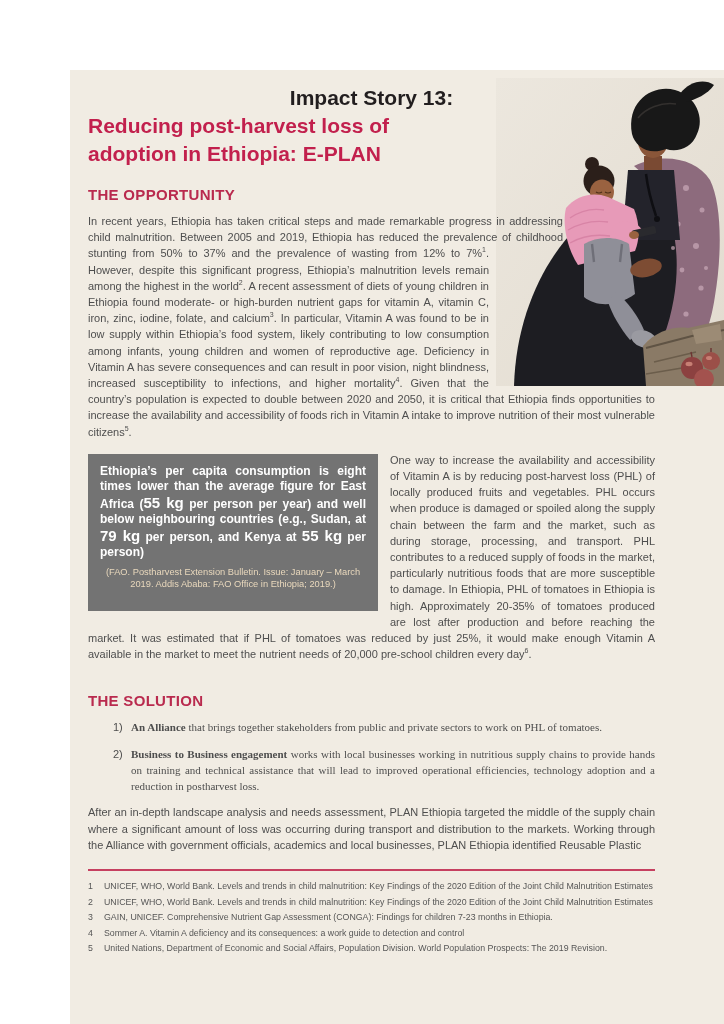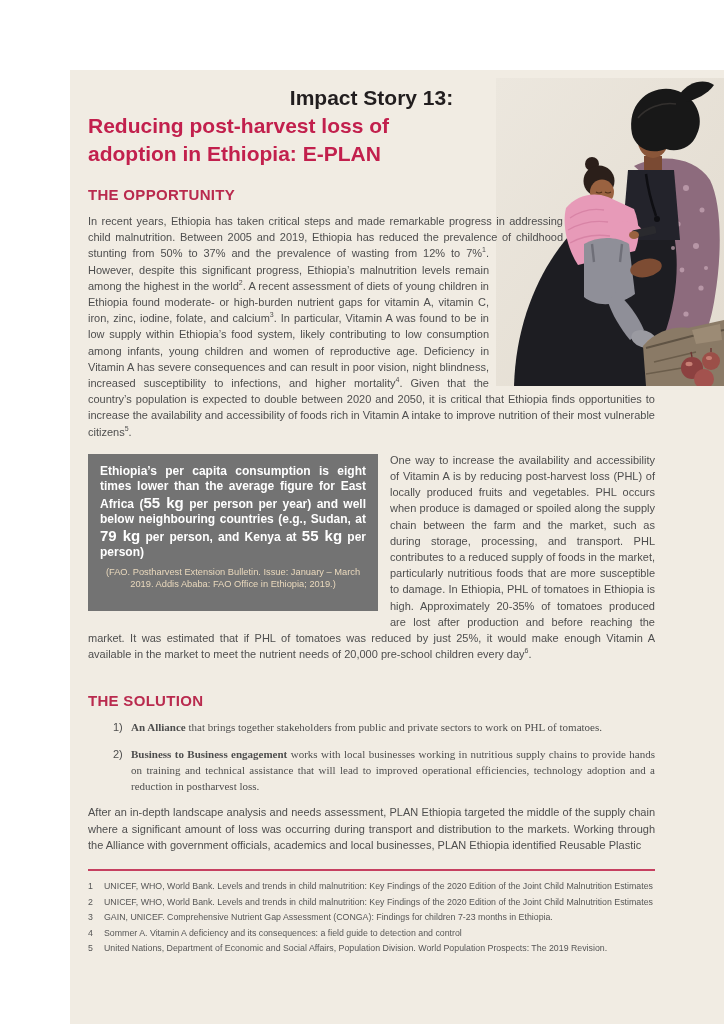--- a/index.html
+++ b/index.html
@@ -184,21 +184,21 @@
     <div class="fnote">
       <span class="fn-num">2</span>
       <span class="fn-text">UNICEF, WHO, World Bank. Levels and trends in child malnutrition: Key Findings of the 2020 Edition of the Joint Child Malnutrition Estimates</span>
     </div>
     <div class="fnote">
       <span class="fn-num">3</span>
       <span class="fn-text">GAIN, UNICEF. Comprehensive Nutrient Gap Assessment (CONGA): Findings for children 7-23 months in Ethiopia.</span>
     </div>
     <div class="fnote">
       <span class="fn-num">4</span>
-      <span class="fn-text">Sommer A. Vitamin A deficiency and its consequences: a field guide to detection and control</span>
+      <span class="fn-text">Sommer A. Vitamin A deficiency and its consequences: a work guide to detection and control</span>
     </div>
     <div class="fnote">
       <span class="fn-num">5</span>
       <span class="fn-text">United Nations, Department of Economic and Social Affairs, Population Division. World Population Prospects: The 2019 Revision.</span>
     </div>
 
   </div>
 </div>
 
 </body></html>

